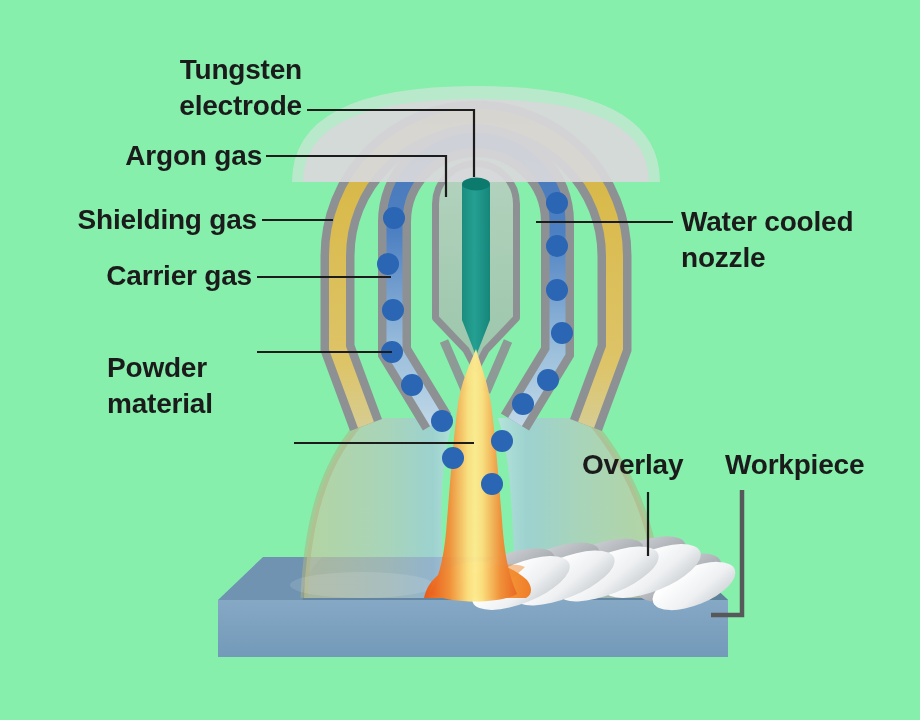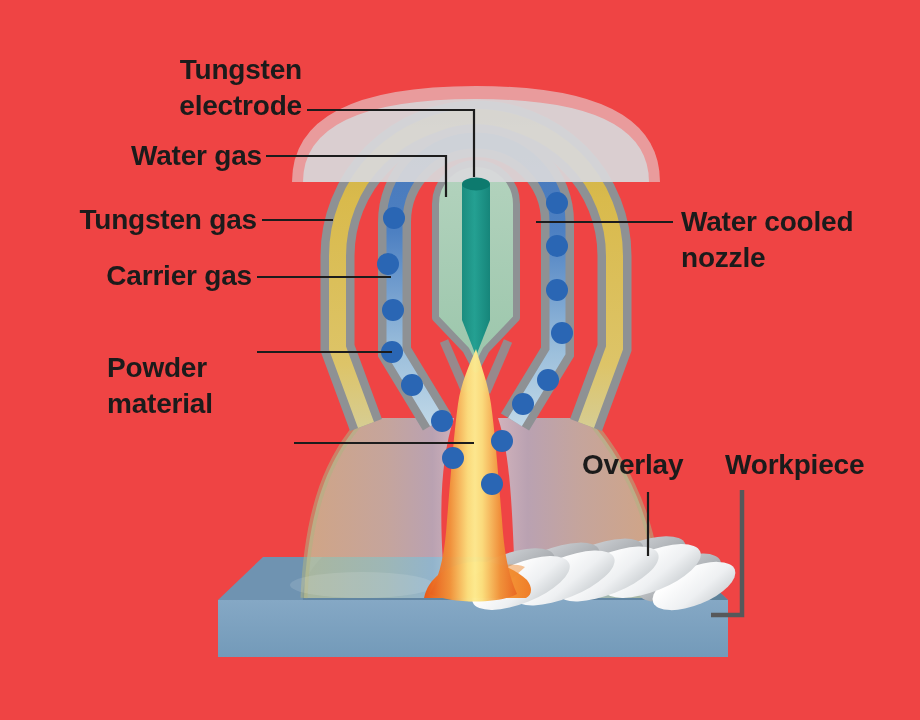--- a/index.html
+++ b/index.html
@@ -1,17 +1,17 @@
 <!DOCTYPE html>
 <html><head>
 <meta charset="utf-8">
 <style>
   html,body{margin:0;padding:0;background:#fff;}
   .stage{
-    position:relative;width:920px;height:720px;background:#ef4444;overflow:hidden;
+    position:relative;width:920px;height:720px;background:#86efac;overflow:hidden;
     font-family:"Liberation Sans", sans-serif;
   }
   .stage svg{position:absolute;left:0;top:0;}
   .lbl{
     position:absolute;color:#1b1b1b;font-size:28px;font-weight:700;
     line-height:1.29;white-space:pre-line;letter-spacing:-0.2px;
   }
   .lbl.right{text-align:right;}
 </style>
 </head>
@@ -185,22 +185,22 @@
     <path d="M257,352 L392,352"></path>
     <path d="M294,443 L474,443"></path>
     <path d="M536,222 L673,222"></path>
     <path d="M648,492 L648,556"></path>
   </g>
   <path d="M742,490 L742,615 L711,615" stroke="#57585a" stroke-width="4.5" fill="none"></path>
 </svg>
 
 <div class="lbl right" style="right:618px;top:52px;">Tungsten
 electrode</div>
-<div class="lbl right" style="right:658px;top:138px;">Water gas</div>
-<div class="lbl right" style="right:663px;top:202px;">Tungsten gas</div>
+<div class="lbl right" style="right:658px;top:138px;">Argon gas</div>
+<div class="lbl right" style="right:663px;top:202px;">Shielding gas</div>
 <div class="lbl right" style="right:668px;top:258px;text-align:right;">Carrier gas</div>
 <div class="lbl" style="left:107px;top:322px;margin-top:28px;">Powder
 material</div>
 <div class="lbl" style="left:681px;top:204px;">Water cooled
 nozzle</div>
 <div class="lbl" style="left:582px;top:447px;">Overlay</div>
 <div class="lbl" style="left:725px;top:447px;">Workpiece</div>
 
 </div>
 

